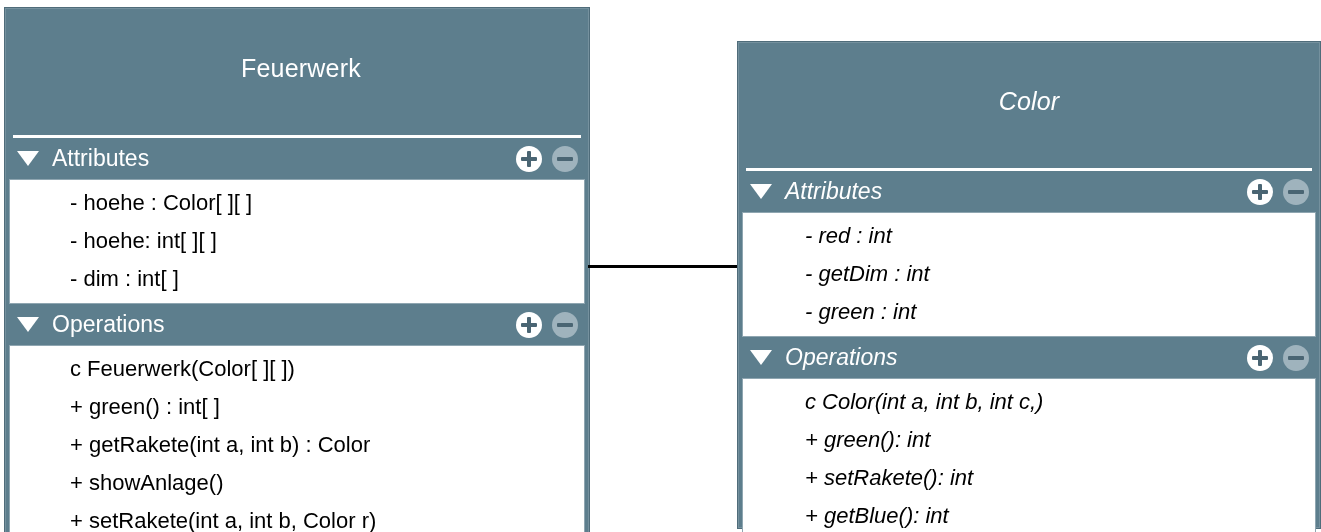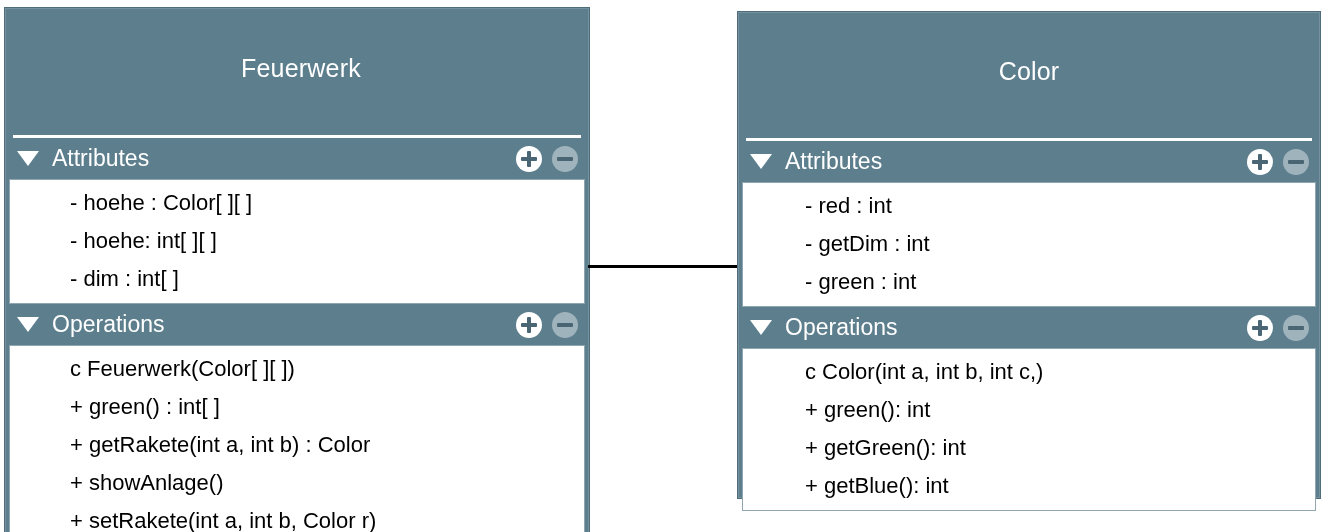--- a/index.html
+++ b/index.html
@@ -24,23 +24,24 @@
     box-shadow: 0 0 0 1px rgba(255,255,255,0.15) inset;
   }
   .uml-class.left {
     left: 4px;
     top: 7px;
     width: 586px;
     height: 540px;       
   }
   .uml-class.right {
     left: 737px;
-    top: 11px;
+    top: 41px;
     width: 584px;
     height: 488px;
+    font-style: italic;
   }
 
   
   .class-title {
     color: #ffffff;
     text-align: center;
     font-size: 25px;
     line-height: 1;
     letter-spacing: 0.2px;
   }
@@ -229,16 +230,16 @@
       </span>
       <span class="circ-btn minus">
         <span class="bar-h"></span>
       </span>
     </span>
   </div>
 
   <div class="member-panel">
     <div class="member-row">c Color(int a, int b, int c,)</div>
     <div class="member-row">+ green(): int</div>
-    <div class="member-row">+ getGreen(): int</div>
+    <div class="member-row">+ setRakete(): int</div>
     <div class="member-row">+ getBlue(): int</div>
   </div>
 </div>
 
 </body></html>

